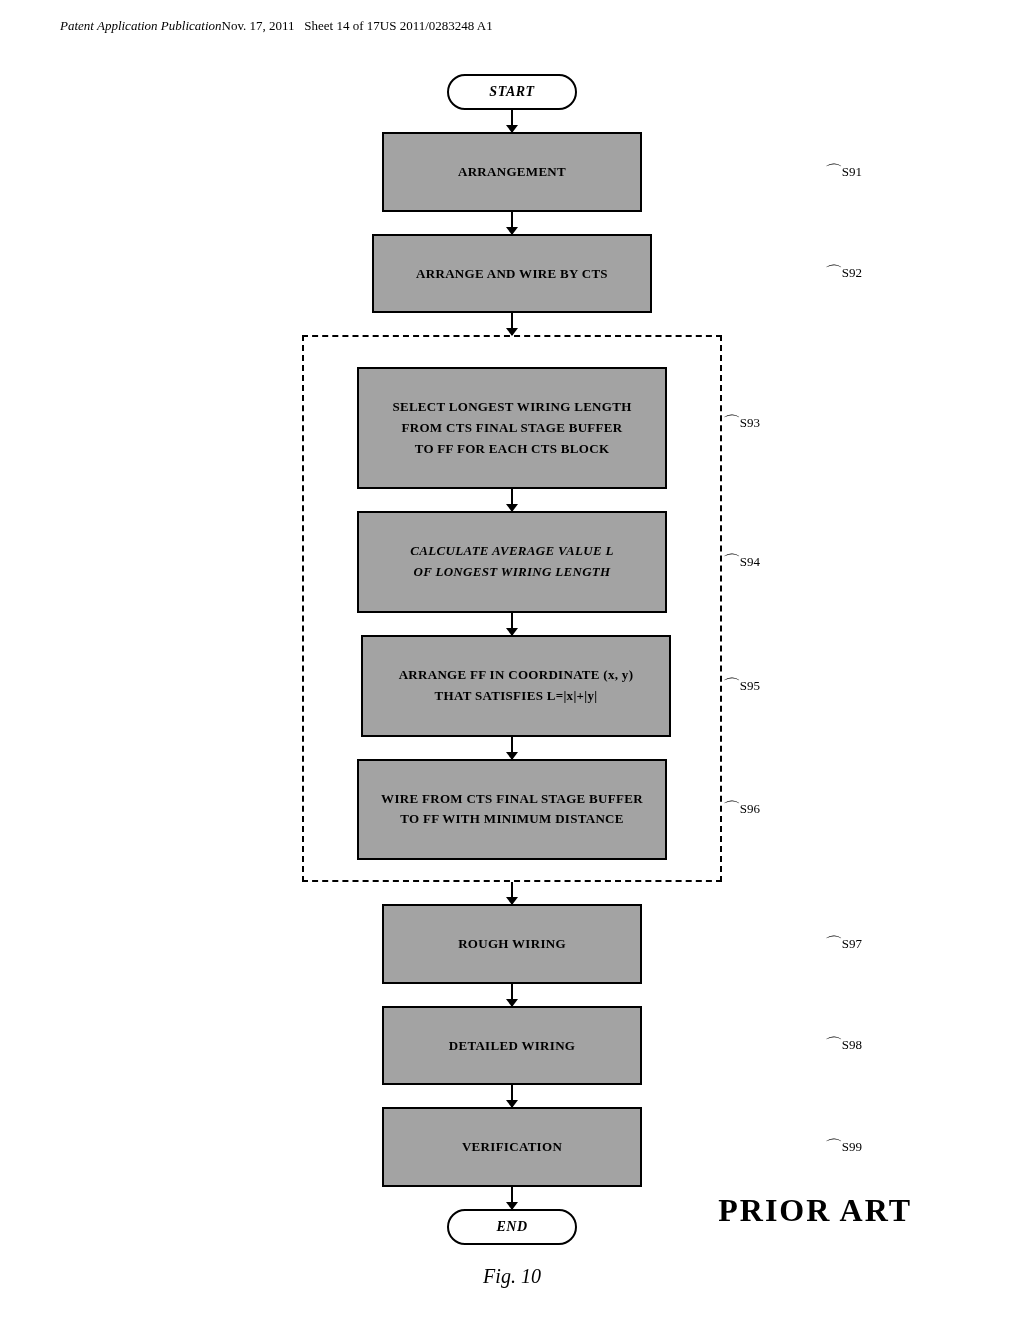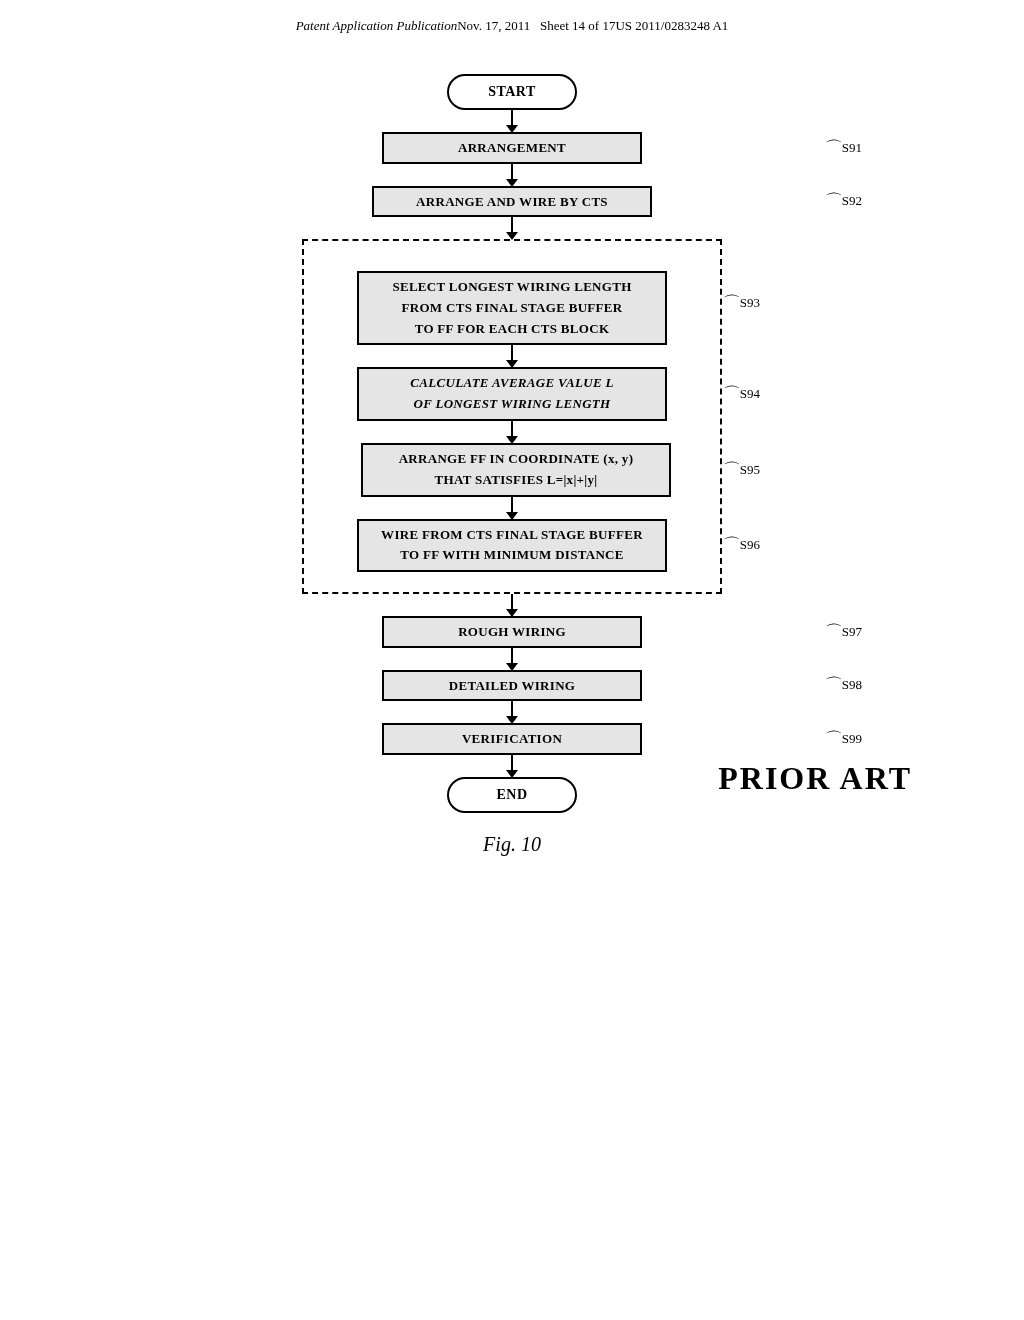--- a/index.html
+++ b/index.html
@@ -7,21 +7,21 @@
       background: #fff;
       font-family: 'Times New Roman', Times, serif;
       width: 1024px;
       min-height: 1320px;
       position: relative;
       overflow-x: hidden;
     }
 
     .page-header {
       display: flex;
-      justify-content: center;
+      justify-content: flex-start;
       align-items: center;
       padding: 18px 60px 10px 60px;
       font-size: 13px;
       border-bottom: none;
     }
 
     .header-left {
       font-style: italic;
       font-size: 13px;
     }
@@ -55,30 +55,31 @@
     .fc-capsule {
       border: 2px solid #000;
       border-radius: 30px;
       padding: 8px 32px;
       text-align: center;
       font-size: 14px;
       font-weight: bold;
       letter-spacing: 0.5px;
       background: #fff;
       min-width: 130px;
+      font-style: italic;
     }
 
     .fc-rect {
       border: 2px solid #000;
-      padding: 4px 20px;
+      padding: 28px 20px;
       text-align: center;
       font-size: 13px;
       font-weight: bold;
       letter-spacing: 0.3px;
-      background: #e5e5e5;
+      background: #a3a3a3;
       min-width: 240px;
       line-height: 1.5;
     }
 
     .fc-rect-wide {
       min-width: 320px;
     }
 
     .arrow-down {
       width: 2px;

